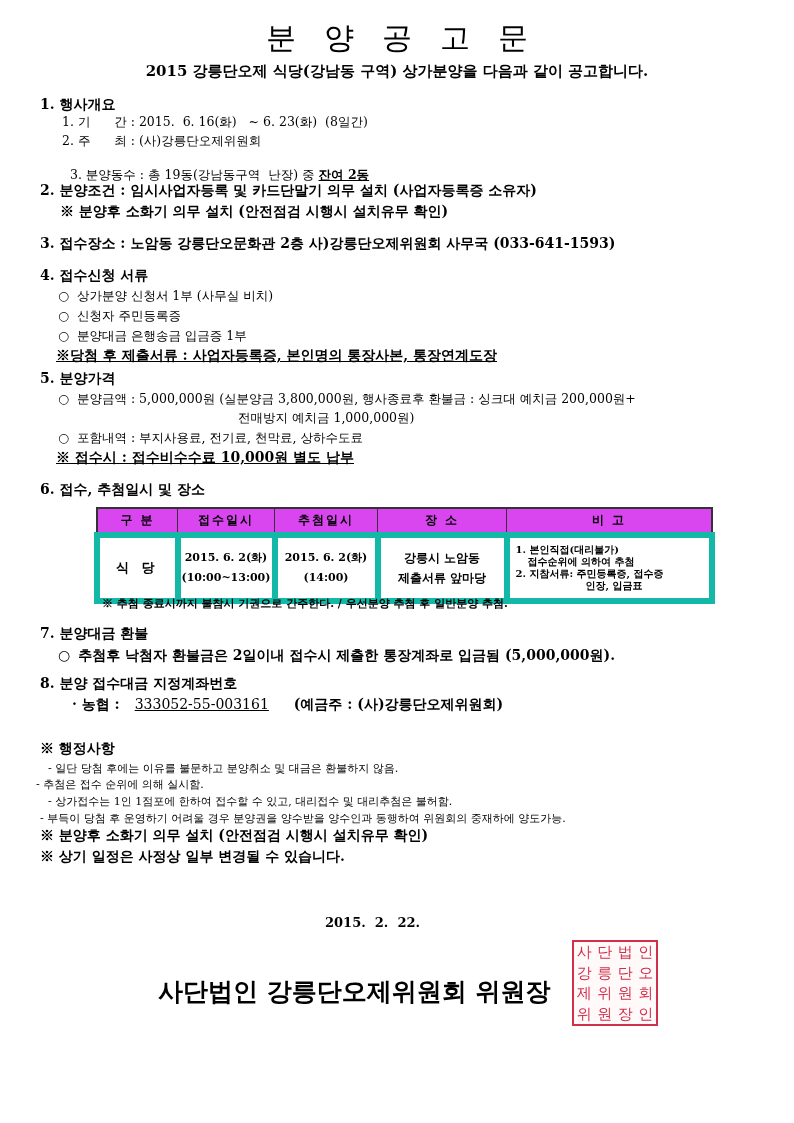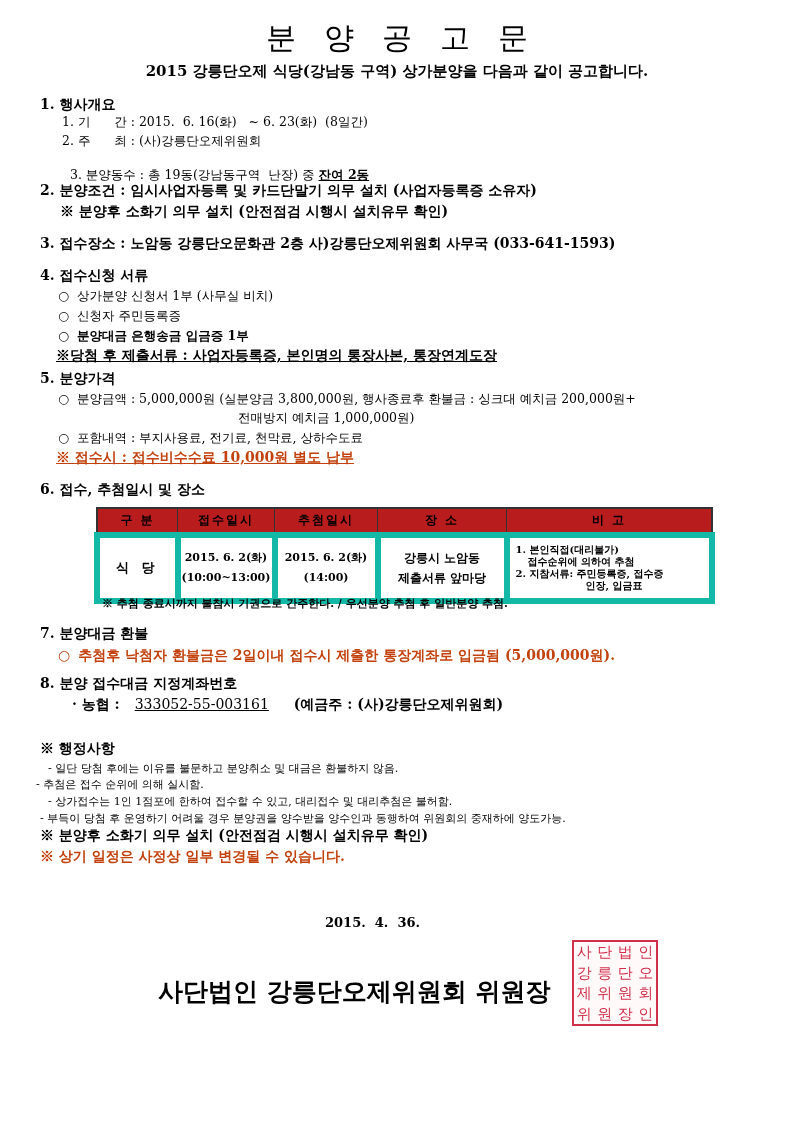--- a/index.html
+++ b/index.html
@@ -15,31 +15,31 @@
     padding-left: 28px; box-sizing: border-box;
   }
   .subtitle {
     top: 62px; left: 0; width: 794px; text-align: center;
     font-size: 15px; font-weight: bold;
   }
   .h { font-size: 14px; font-weight: bold; }
   .n { font-size: 12.5px; }
   .b { font-weight: bold; }
   .u { text-decoration: underline; }
-  .red { color: #c2410c; }
+  .red { color: #000000; }
   .small { font-size: 11px; }
   .circle::before { content: "○"; margin-right: 8px; }
 
   table.sched {
     position: absolute; left: 94px; top: 507px; width: 621px;
     border-collapse: collapse; border: 2px solid #333;
     font-size: 11px; font-weight: bold;
   }
   table.sched th {
-    background: #b91c1c; height: 21px; border: 1px solid #333;
+    background: #d946ef; height: 21px; border: 1px solid #333;
     font-size: 12px; font-weight: bold; letter-spacing: 2px;
   }
   table.sched td {
     border: 6px solid #14b8a6; text-align: center; height: 58px; vertical-align: middle;
     line-height: 20px;
   }
   table.sched td.note { text-align: left; font-size: 10px; line-height: 12px; padding-left: 6px; }
 
   .stamp {
     position: absolute; left: 572px; top: 940px; width: 86px; height: 86px;
@@ -63,21 +63,21 @@
 </div>
 
 <div class="abs h" style="top:182px;left:40px;">2. 분양조건 : 임시사업자등록 및 카드단말기 의무 설치 (사업자등록증 소유자)</div>
 <div class="abs h" style="top:203px;left:60px;">※ 분양후 소화기 의무 설치 (안전점검 시행시 설치유무 확인)</div>
 
 <div class="abs h" style="top:235px;left:40px;">3. 접수장소 : 노암동 강릉단오문화관 2층 사)강릉단오제위원회 사무국 (033-641-1593)</div>
 
 <div class="abs h" style="top:267px;left:40px;">4. 접수신청 서류</div>
 <div class="abs n circle" style="top:288px;left:58px;">상가분양 신청서 1부 (사무실 비치)</div>
 <div class="abs n circle" style="top:308px;left:58px;">신청자 주민등록증</div>
-<div class="abs n circle" style="top:328px;left:58px;font-weight:bold;">분양대금 은행송금 입금증 1부</div>
+<div class="abs n circle" style="top:328px;left:58px;">분양대금 은행송금 입금증 1부</div>
 <div class="abs h u" style="top:347px;left:56px;">※당첨 후 제출서류 : 사업자등록증, 본인명의 통장사본, 통장연계도장</div>
 
 <div class="abs h" style="top:370px;left:40px;">5. 분양가격</div>
 <div class="abs n circle" style="top:391px;left:58px;">분양금액 : 5,000,000원 (실분양금 3,800,000원, 행사종료후 환불금 : 싱크대 예치금 200,000원+</div>
 <div class="abs n" style="top:410px;left:238px;">전매방지 예치금 1,000,000원)</div>
 <div class="abs n circle" style="top:430px;left:58px;">포함내역 : 부지사용료, 전기료, 천막료, 상하수도료</div>
 <div class="abs h red u" style="top:449px;left:56px;">※ 접수시 : 접수비수수료 10,000원 별도 납부</div>
 
 <div class="abs h" style="top:481px;left:40px;">6. 접수, 추첨일시 및 장소</div>
 
@@ -129,21 +129,21 @@
 </div>
 
 <div class="abs h" style="top:740px;left:40px;">※ 행정사항</div>
 <div class="abs small" style="top:761px;left:48px;">- 일단 당첨 후에는 이유를 불문하고 분양취소 및 대금은 환불하지 않음.</div>
 <div class="abs small" style="top:777px;left:36px;">- 추첨은 접수 순위에 의해 실시함.</div>
 <div class="abs small" style="top:794px;left:48px;">- 상가접수는 1인 1점포에 한하여 접수할 수 있고, 대리접수 및 대리추첨은 불허함.</div>
 <div class="abs small" style="top:811px;left:40px;">- 부득이 당첨 후 운영하기 어려울 경우 분양권을 양수받을 양수인과 동행하여 위원회의 중재하에 양도가능.</div>
 <div class="abs h" style="top:827px;left:40px;">※ 분양후 소화기 의무 설치 (안전점검 시행시 설치유무 확인)</div>
 <div class="abs h red" style="top:848px;left:40px;">※ 상기 일정은 사정상 일부 변경될 수 있습니다.</div>
 
-<div class="abs b" style="top:915px;left:325px;font-size:13px;white-space:pre;">2015.  4.  36.</div>
+<div class="abs b" style="top:915px;left:325px;font-size:13px;white-space:pre;">2015.  2.  22.</div>
 <div class="abs b" style="top:975px;left:158px;font-size:25px;">사단법인 강릉단오제위원회 위원장</div>
 
 <div class="stamp">
   <span>사</span>
   <span>단</span>
   <span>법</span>
   <span>인</span>
   <span>강</span>
   <span>릉</span>
   <span>단</span>

